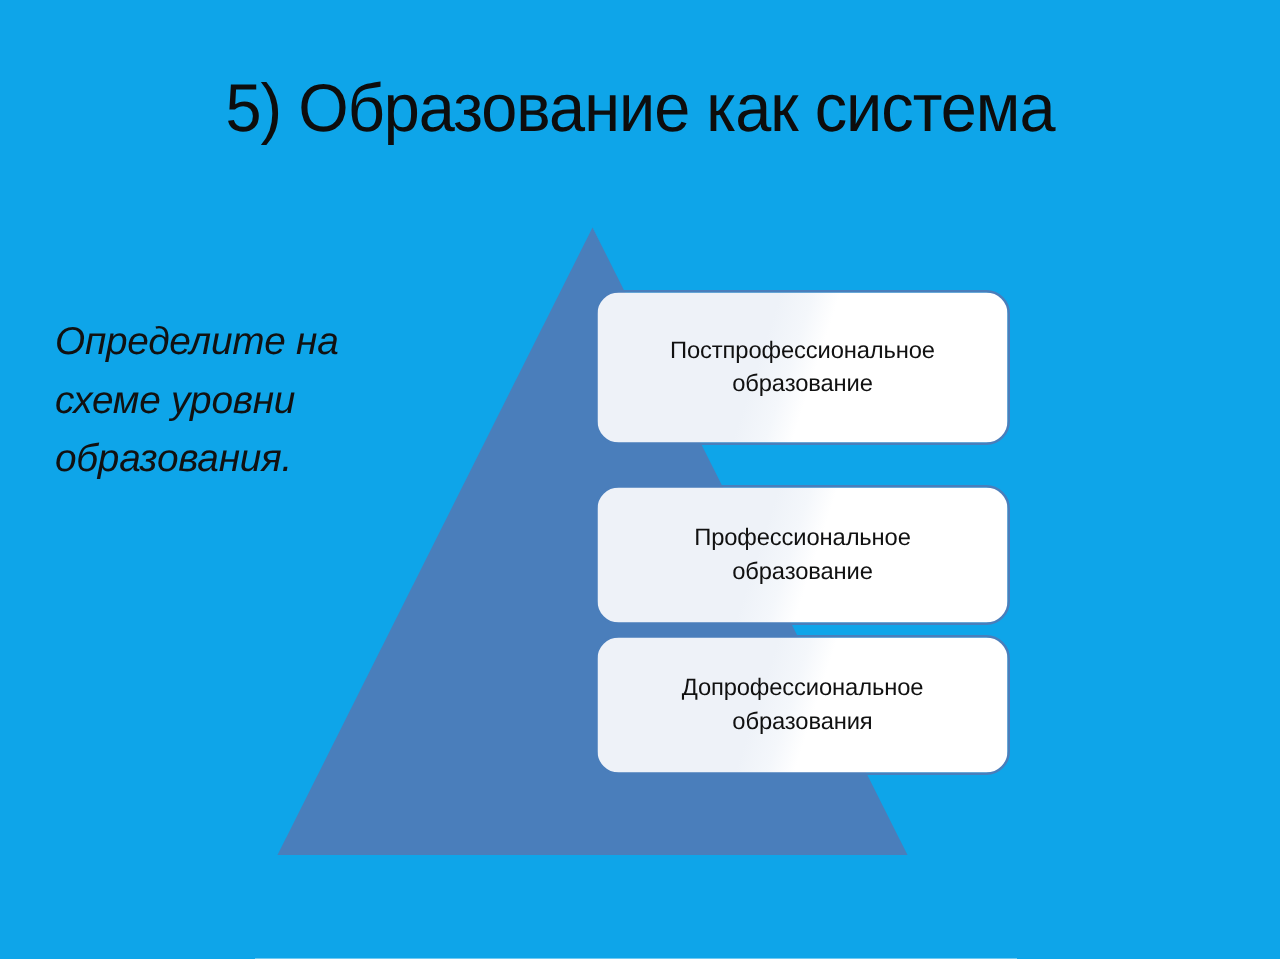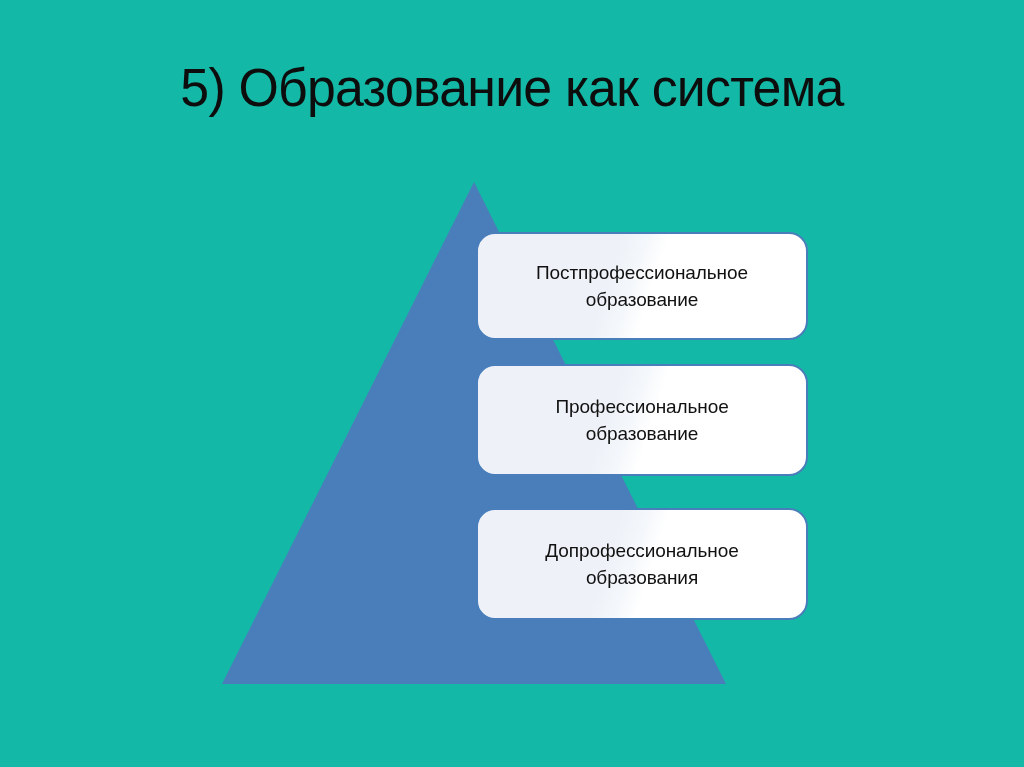--- a/index.html
+++ b/index.html
@@ -17,21 +17,21 @@
     color: #000000;
     -webkit-font-smoothing: antialiased;
   }
 
   
   #slide {
     position: absolute;
     left: 0; top: 0;
     width: 1024px;
     height: 767px;
-    background: #14b8a6;
+    background: #0ea5e9;
   }
 
   
   #slide-title {
     position: absolute;
     left: 0;
     top: 56px;
     width: 1024px;
     text-align: center;
     font-family: "Liberation Sans", "DejaVu Sans", sans-serif;
@@ -91,42 +91,43 @@
         #eef2f8 0%,
         #eef2f8 40%,
         #f4f7fb 47%,
         #ffffff 53%,
         #ffffff 100%);
     display: flex;
     align-items: center;
     justify-content: center;
     text-align: center;
   }
-  .level-box.level-1 { top: 72px;  height: 108px; }
-  .level-box.level-2 { top: 204px; height: 112px; }
+  .level-box.level-1 { top: 72px;  height: 124px; }
+  .level-box.level-2 { top: 228px; height: 112px; }
   .level-box.level-3 { top: 348px; height: 112px; }
 
   .level-box-label {
     font-family: "Liberation Sans", "DejaVu Sans", sans-serif;
     font-size: 19px;
     font-weight: 400;
     line-height: 27px;
     color: #111111;
     letter-spacing: -0.1px;
     padding: 0 14px;
     white-space: pre-line;
   }
 </style>
 </head>
 <body>
 
 <div id="slide">
 
   <div id="slide-title">5) Образование как система</div>
 
+  <div id="instruction">Определите на схеме уровни образования.</div>
 
   <div id="pyramid-graphic">
 
     <svg id="pyramid-shape" viewBox="0 0 650 560" width="650" height="560" xmlns="http://www.w3.org/2000/svg">
       <defs>
         <clipPath id="tri-clip">
           <polygon points="284,22 32,524 536,524"></polygon>
         </clipPath>
       </defs>
 

